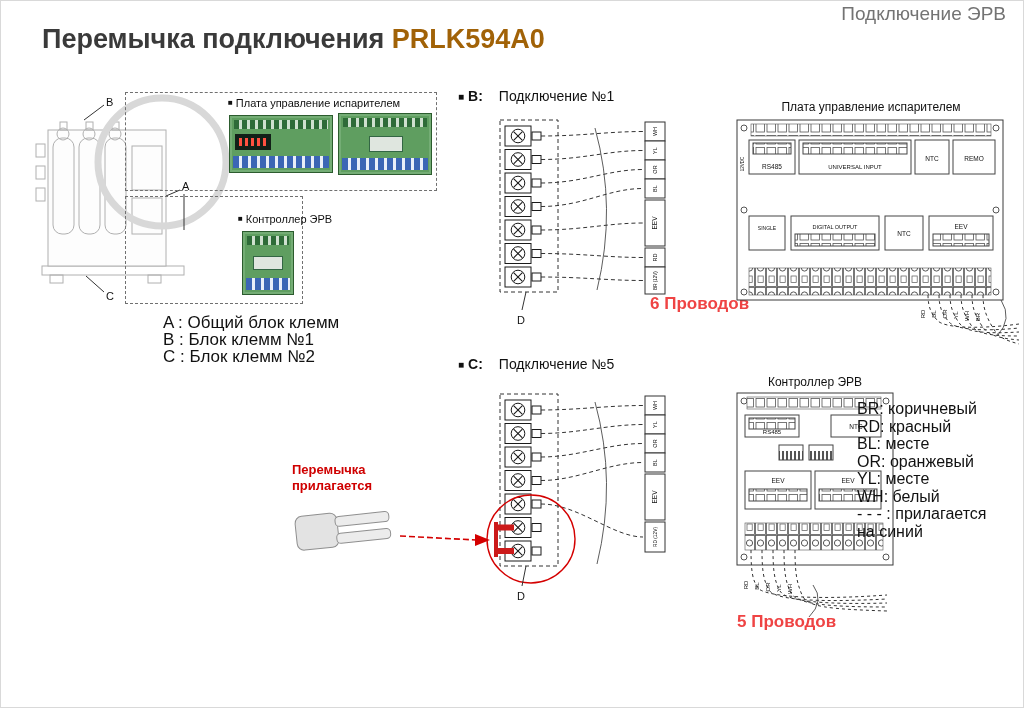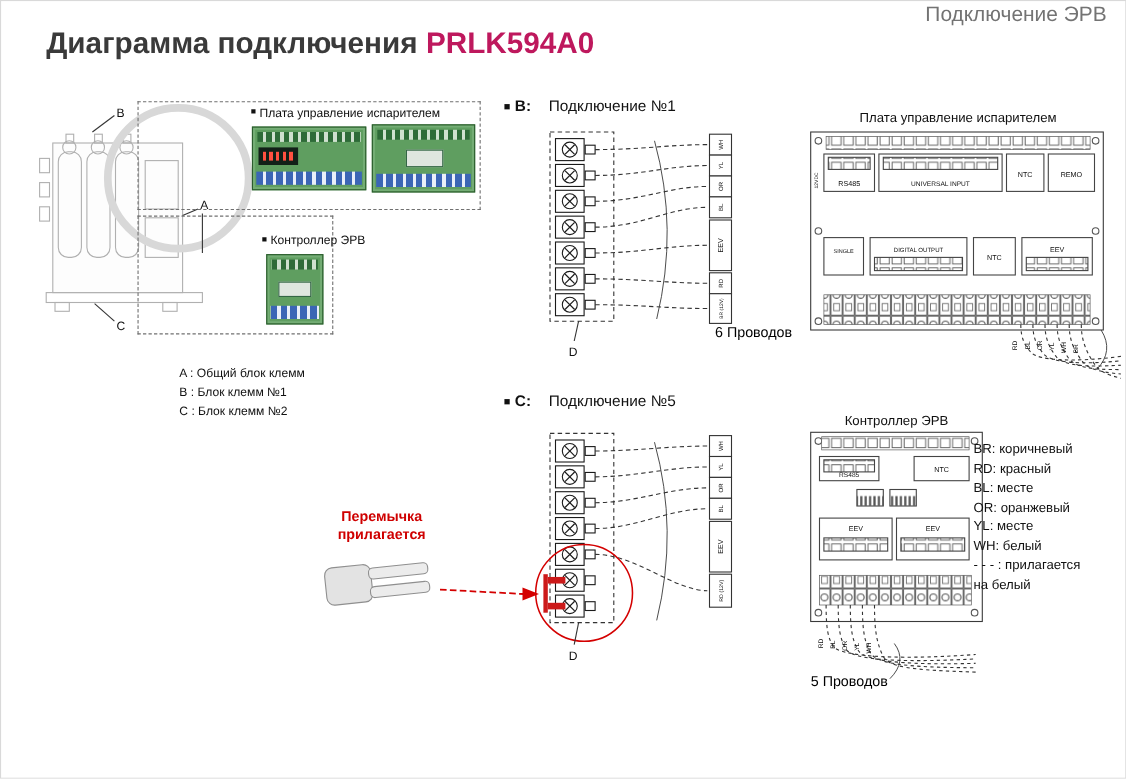--- a/index.html
+++ b/index.html
@@ -1,49 +1,49 @@
 <!DOCTYPE html>
 <html><head>
 <meta charset="utf-8">
 <style>
   html,body{margin:0;padding:0}
   body{width:1024px;height:708px;position:relative;background:#fff;font-family:"Liberation Sans",sans-serif;color:#111;overflow:hidden}
   .abs{position:absolute}
   .slide-border{position:absolute;inset:0;border:1px solid #d9d9d9;pointer-events:none}
   .main-title{left:42px;top:24px;font-size:27px;font-weight:bold;color:#3a3a3a;white-space:nowrap}
-  .main-title .model{color:#be185d;font-weight:800}
+  .main-title .model{color:#a16207;font-weight:800}
   .top-right{right:18px;top:3px;font-size:19px;color:#737373}
   .dashed-box{border:1px dashed #707070}
   .box-label{position:absolute;font-size:11px;white-space:nowrap;color:#111}
   .bullet{font-size:8px;vertical-align:2px;margin-right:3px}
   .hbullet{font-size:10px;vertical-align:1px;margin-right:4px}
   .pcb{position:absolute;background:#5f9e60;border:1px solid #2c5c2e;box-shadow:inset 0 0 0 2px #74ad75}
   .pcb .row-top{position:absolute;left:4px;right:4px;top:4px;height:9px;background:repeating-linear-gradient(90deg,#2e6b38 0 5px,#cfe0cf 5px 8px)}
   .pcb .row-bot{position:absolute;left:3px;right:3px;bottom:4px;height:12px;background:repeating-linear-gradient(90deg,#3b66b5 0 6px,#e9eff9 6px 9px)}
   .pcb .display{position:absolute;left:5px;top:18px;width:36px;height:16px;background:#122018}
   .pcb .display::after{content:"";position:absolute;left:4px;right:4px;top:4px;bottom:4px;background:repeating-linear-gradient(90deg,#ff5040 0 3px,rgba(0,0,0,0) 3px 6px)}
   .pcb .chip{position:absolute;background:#dfe6df;border:1px solid #336644}
-  .legend-abc{left:163px;top:332px;font-size:11px;line-height:17px}
+  .legend-abc{left:163px;top:314px;font-size:17px;line-height:17px}
   .sec-heading{font-size:14px;white-space:nowrap}
   .sec-heading .blabel{font-weight:bold}
   .sec-heading .btitle{margin-left:16px}
-  .red-note{color:#000000;font-weight:normal;font-size:13px;white-space:nowrap}
-  .jumper-note{color:#cf0000;font-weight:bold;font-size:13px;line-height:16px;text-align:center}
+  .red-note{color:#ef4444;font-weight:bold;font-size:17px;white-space:nowrap}
+  .jumper-note{color:#cf0000;font-weight:bold;font-size:13px;line-height:16px;}
   .board-title{font-size:12px;text-align:center;white-space:nowrap}
-  .color-legend{left:885px;top:400px;font-size:12px;line-height:17.5px;white-space:nowrap}
+  .color-legend{left:857px;top:400px;font-size:16px;line-height:17.5px;white-space:nowrap}
   svg{position:absolute;overflow:visible}
   svg text{font-family:"Liberation Sans",sans-serif;fill:#111}
 </style>
 </head>
 <body>
 
 <div class="slide-border"></div>
 
 <div class="abs main-title">
-  <span>Диаграмма подключения </span><span class="model">PRLK594A0</span>
+  <span>Перемычка подключения </span><span class="model">PRLK594A0</span>
 </div>
 <div class="abs top-right">Подключение ЭРВ</div>
 
 <svg style="left:20px;top:80px" width="222" height="236" viewBox="0 0 222 236">
   <g fill="none" stroke="#b0b0b0">
     <rect x="22" y="186" width="142" height="9"></rect>
     <rect x="30" y="195" width="13" height="8"></rect>
     <rect x="128" y="195" width="13" height="8"></rect>
     <rect x="28" y="50" width="118" height="136" fill="#fdfdfd"></rect>
     <rect x="33" y="58" width="21" height="96" rx="9"></rect>
@@ -354,14 +354,14 @@
 </svg>
 
 <div class="abs color-legend">
   <div>BR: коричневый</div>
   <div>RD: красный</div>
   <div>BL: месте</div>
   <div>OR: оранжевый</div>
   <div>YL: месте</div>
   <div>WH: белый</div>
   <div>- - - : прилагается</div>
-  <div>на белый</div>
+  <div>на синий</div>
 </div>
 
 </body></html>

